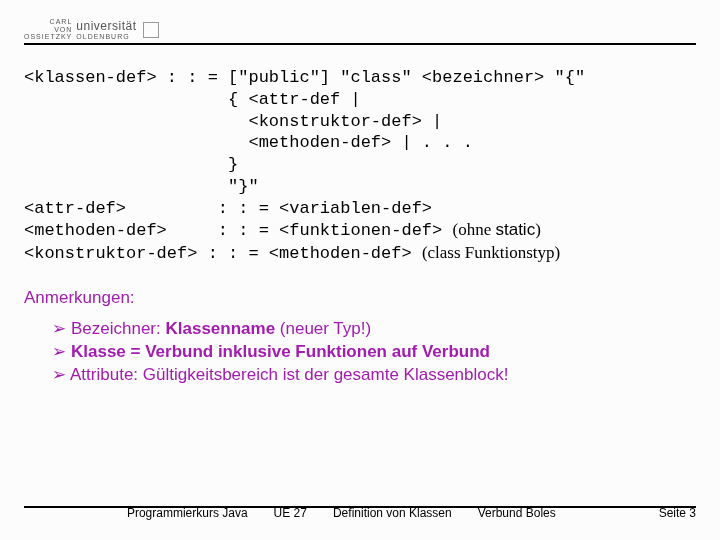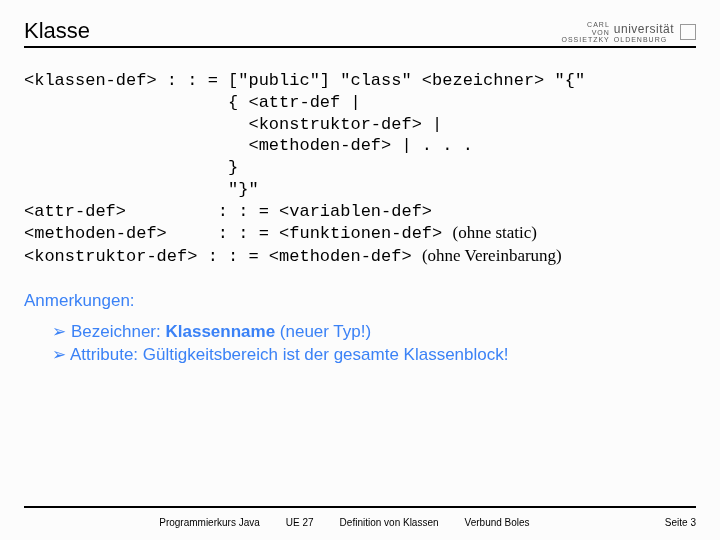--- a/index.html
+++ b/index.html
@@ -60,21 +60,21 @@
     font-family: "Courier New", monospace;
     font-size: 17px;
     white-space: pre;
     color: #000;
     line-height: 1.28;
   }
   .remarks {
     margin-top: 22px;
     font-family: Arial, sans-serif;
     font-size: 17px;
-    color: #3b82f6;
+    color: #a21caf;
     line-height: 1.35;
   }
   .remarks-title {
     margin-bottom: 2px;
   }
   .bullet-list {
     margin: 8px;
     padding: 0;
     list-style: none;
   }
@@ -85,42 +85,41 @@
   .bold { font-weight: bold; }
   .footer-line {
     position: absolute;
     left: 24px;
     right: 24px;
     bottom: 32px;
     border-top: 2px solid #000;
   }
   .footer {
     position: absolute;
-    bottom: 12px;
+    bottom: 20px;
     left: 24px;
     right: 24px;
-    font-size: 10px;
+    font-size: 12px;
     color: #000;
     display: flex;
     justify-content: space-between;
   }
   .footer-center {
     display: flex;
     gap: 26px;
   }
-  .mono { font-family: Liberation Serif, serif; }
+  .mono { font-family: Liberation Sans, sans-serif; }
   .arial-inline { font-family: Liberation Serif, serif; }
 </style>
 </head>
 <body>
 
 <div class="slide">
 
   <div class="header">
-    <div class="title">Klasse</div>
     <div class="logo">
       <div class="logo-text">
         <div>CARL</div>
         <div>VON</div>
         <div>OSSIETZKY</div>
       </div>
       <div>
         <div class="logo-word">universität</div>
         <div class="logo-text" style="text-align:left;">OLDENBURG</div>
       </div>
@@ -129,26 +128,27 @@
   </div>
 
   <div class="content"><span>&lt;klassen-def&gt; : : = ["public"] "class" &lt;bezeichner&gt; "{"</span>
 <span>                    { &lt;attr-def |</span>
 <span>                      &lt;konstruktor-def&gt; |</span>
 <span>                      &lt;methoden-def&gt; | . . .</span>
 <span>                    }</span>
 <span>                    "}"</span>
 <span>&lt;attr-def&gt;         : : = &lt;variablen-def&gt;</span>
 <span>&lt;methoden-def&gt;     : : = &lt;funktionen-def&gt; </span><span class="arial-inline">(ohne </span><span class="mono">static</span><span class="arial-inline">)</span>
-<span>&lt;konstruktor-def&gt; : : = &lt;methoden-def&gt; </span><span class="arial-inline">(ohne Vereinbarung)</span></div>
+<span>&lt;konstruktor-def&gt; : : = &lt;methoden-def&gt; </span><span class="arial-inline">(class Funktionstyp)</span></div>
 
   <div class="remarks">
     <div class="remarks-title">Anmerkungen:</div>
     <ul class="bullet-list">
       <li><span>Bezeichner: </span><span class="bold">Klassenname</span><span> (neuer Typ!)</span></li>
+      <li><span></span><span class="bold">Klasse = Verbund inklusive Funktionen auf Verbund</span><span></span></li>
       <li><span>Attribute: Gültigkeitsbereich ist der gesamte Klassenblock!</span></li>
     </ul>
   </div>
 
   <div class="footer-line"></div>
   <div class="footer">
     <span></span>
     <div class="footer-center">
       <span>Programmierkurs Java</span>
       <span>UE 27</span>

